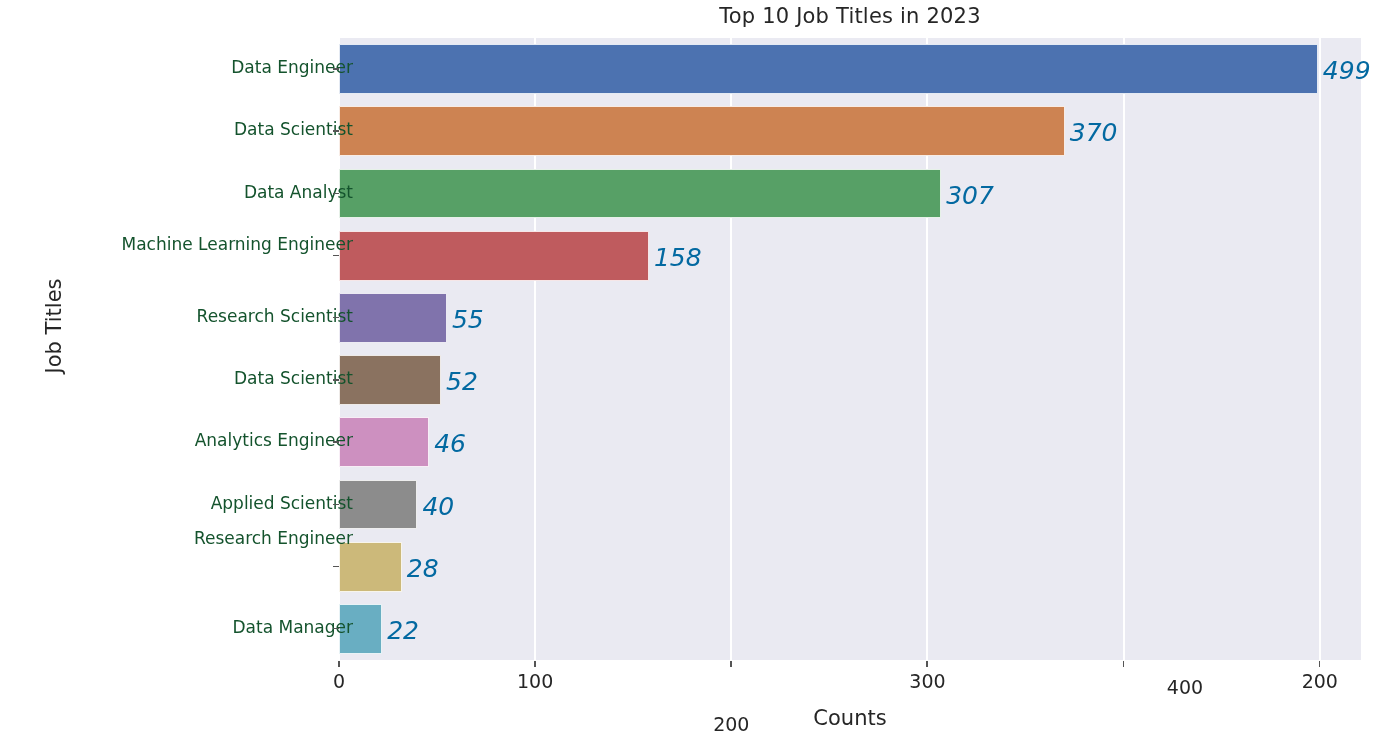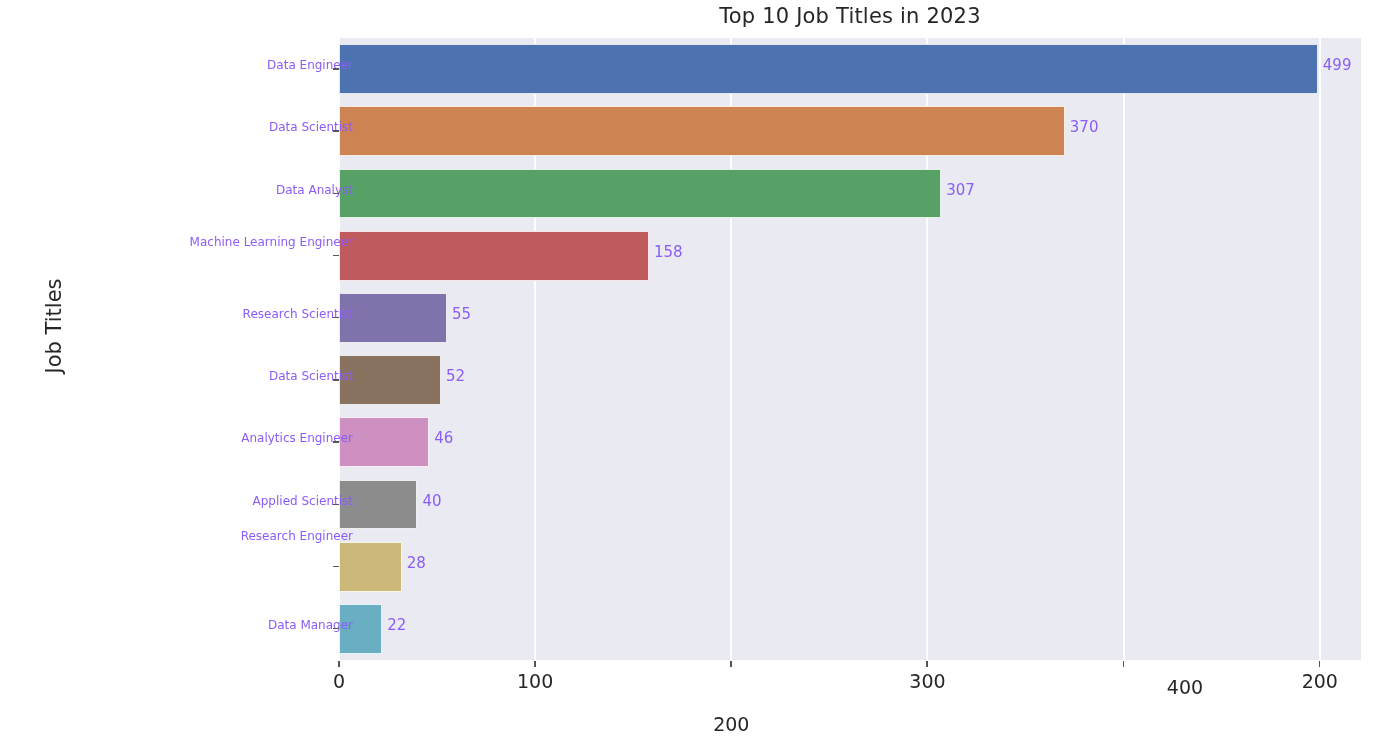--- a/index.html
+++ b/index.html
@@ -64,33 +64,34 @@
     left: 0;
     top: 0;
     height: 100%;
     border: 1px solid rgba(255,255,255,0.85);
     box-sizing: border-box;
   }
 
   
   .value-label {
     position: absolute;
-    font-size: 15px;
-    color: #8b5cf6;
+    font-size: 25px;
+    color: #0369a1;
     white-space: nowrap;
     line-height: 1;
+    font-style: italic;
   }
 
   
   .ytick {
     position: absolute;
     right: 1047px;  
     text-align: right;
-    font-size: 12px;
-    color: #8b5cf6;
+    font-size: 17px;
+    color: #14532d;
     white-space: nowrap;
     line-height: 1;
   }
   .ytickmark {
     position: absolute;
     left: 333px;
     width: 6px;
     height: 1.6px;
     background: #555555;
   }
@@ -138,20 +139,21 @@
   }
 </style>
 </head>
 <body>
 
 <div id="figure">
 
   <div id="chart-title">Top 10 Job Titles in 2023</div>
 
   <div id="ylabel">Job Titles</div>
+  <div id="xlabel">Counts</div>
 
   <div id="plot-area">
     <div id="gridlines">
         <div class="gridline" style="left: -1px;"></div>
         <div class="gridline" style="left: 195.161px;"></div>
         <div class="gridline" style="left: 391.322px;"></div>
         <div class="gridline" style="left: 587.484px;"></div>
         <div class="gridline" style="left: 783.645px;"></div>
         <div class="gridline" style="left: 979.806px;"></div>
       </div>

